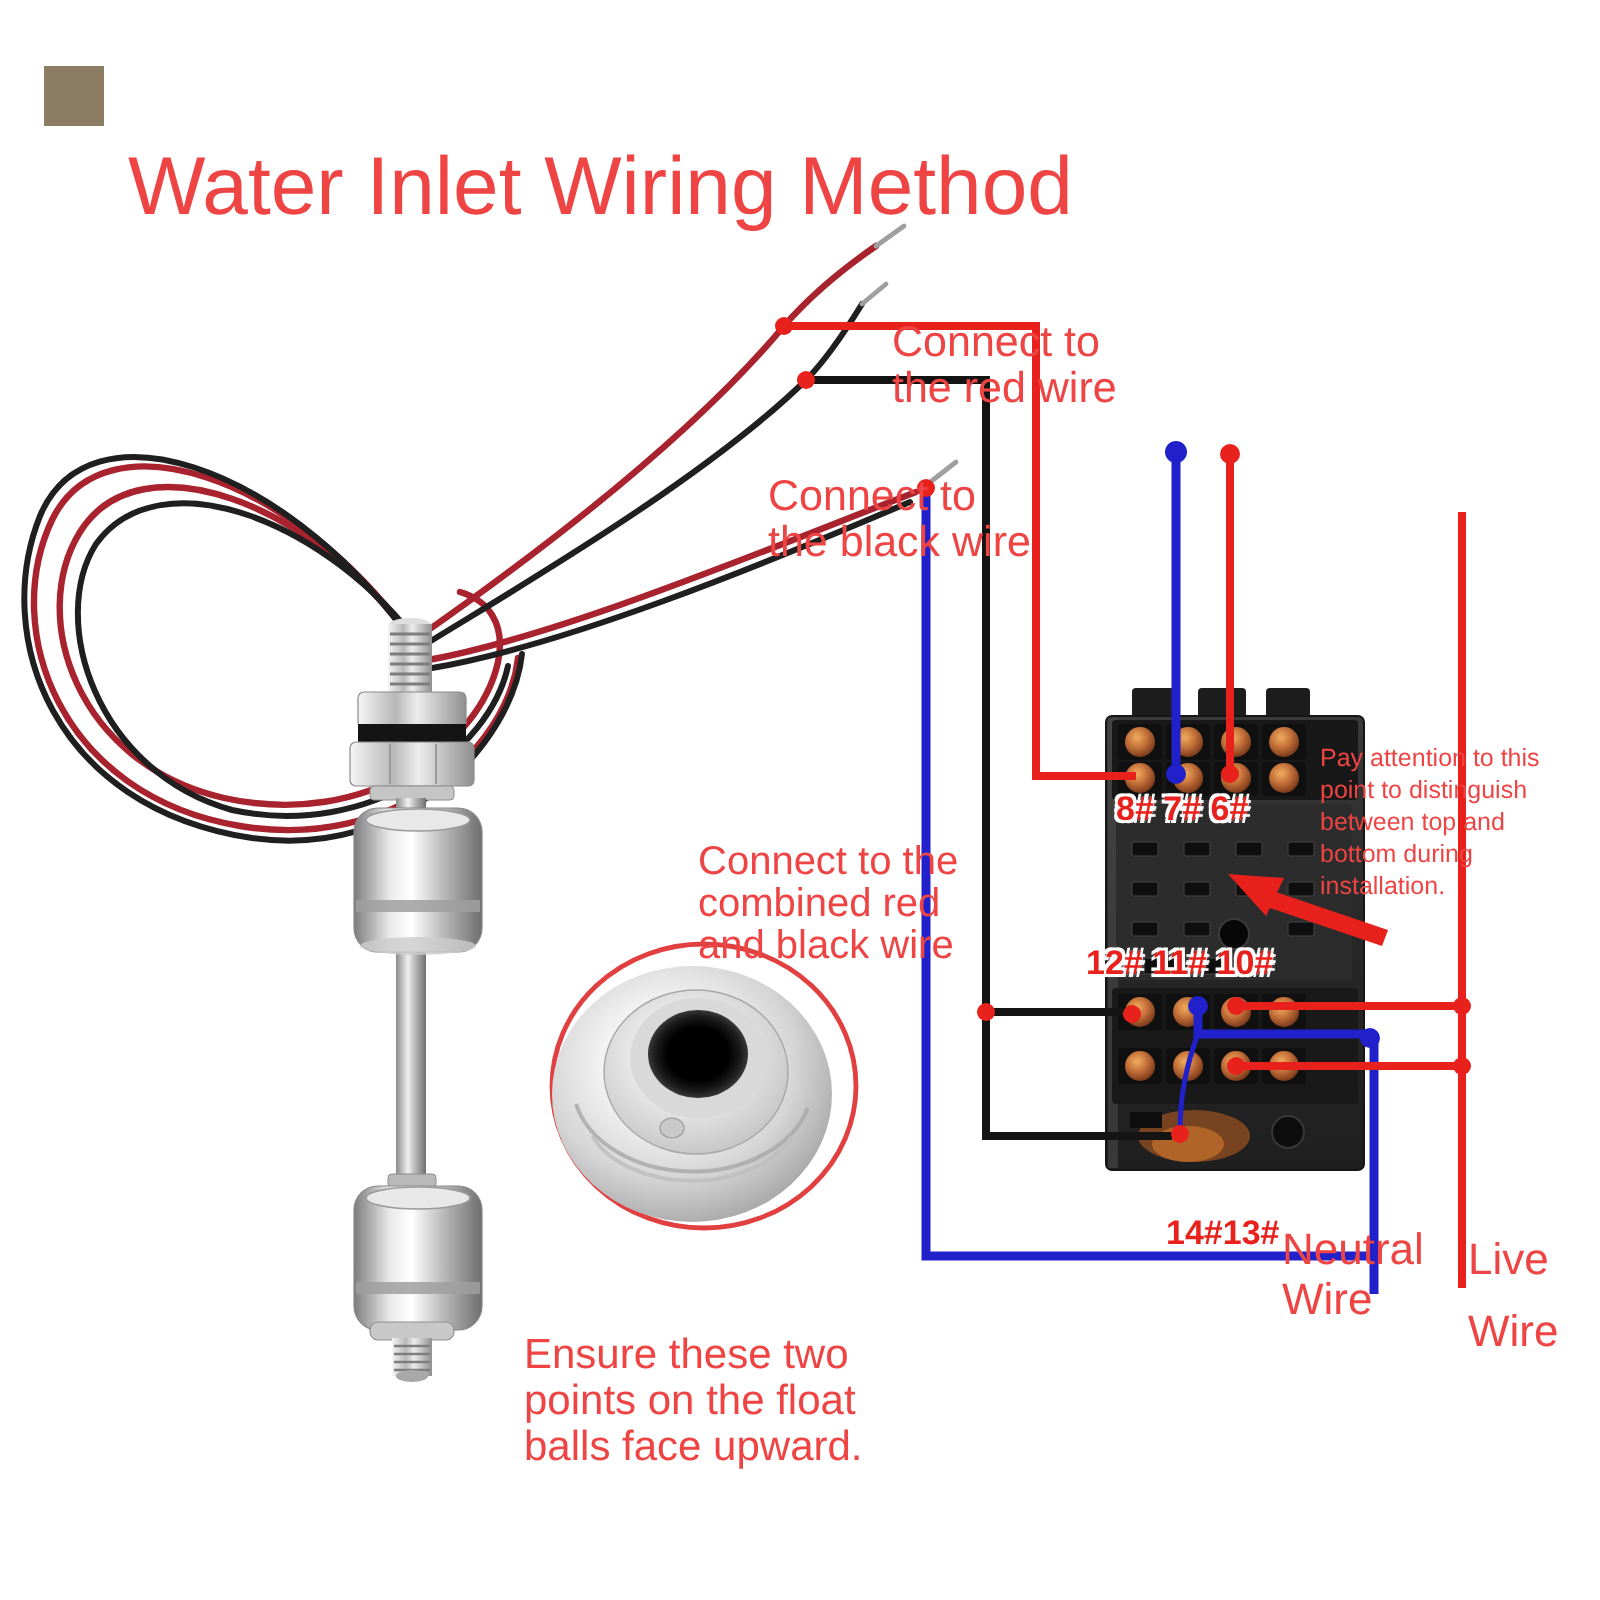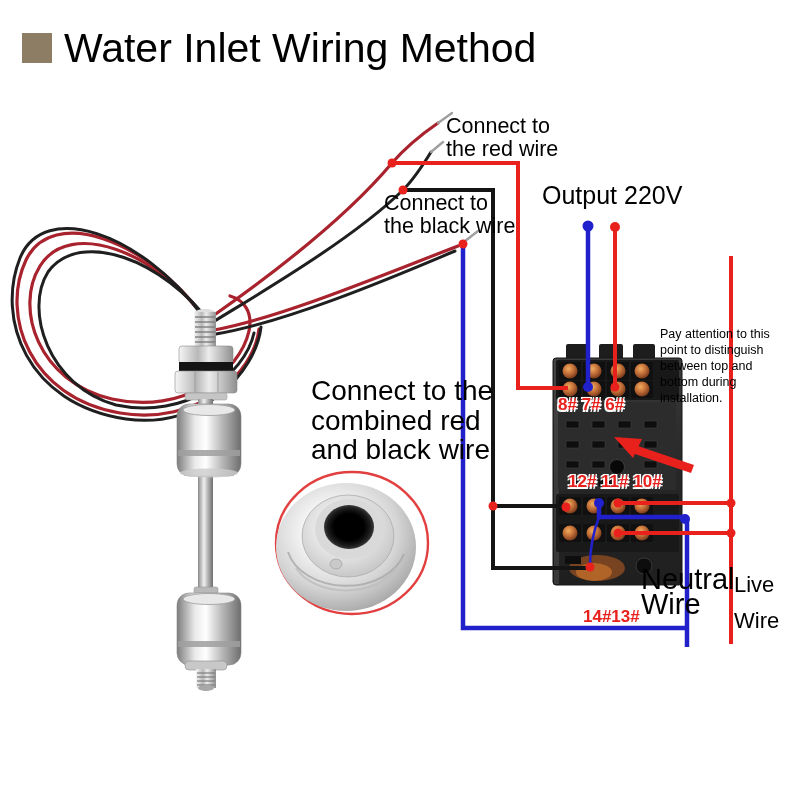--- a/index.html
+++ b/index.html
@@ -1,18 +1,18 @@
 <!DOCTYPE html>
 <html><head>
 <meta charset="utf-8">
 <style>
   html,body{margin:0;padding:0;background:#fff;}
   .canvas{position:relative;width:800px;height:800px;background:#ffffff;overflow:hidden;
           font-family:"Liberation Sans", sans-serif;}
-  .lbl{position:absolute;color:#000000;white-space:pre-line;line-height:1.06;}
+  .lbl{position:absolute;color:#ef4444;white-space:pre-line;line-height:1.06;margin-top:45px;}
   .title{font-size:41px;letter-spacing:0px;}
   .tlabel{position:absolute;font-weight:bold;font-size:17px;color:#e8211d;white-space:pre;
           text-shadow:-1.5px -1.5px 0 #fff,1.5px -1.5px 0 #fff,-1.5px 1.5px 0 #fff,1.5px 1.5px 0 #fff,0 0 2px #fff;}
   svg{position:absolute;left:0;top:0;}
 </style>
 </head>
 <body>
 
 <div class="canvas">
 
@@ -252,39 +252,41 @@
   </svg>
 
   <div class="lbl title" style="left:64px;top:27px;">Water Inlet Wiring Method</div>
 
   <div class="lbl" style="left:446px;top:115px;font-size:21.5px;">Connect to
 the red wire</div>
 
   <div class="lbl" style="left:384px;top:192px;font-size:21.5px;">Connect to
 the black wire</div>
 
-  <div class="lbl" style="left:311px;top:376px;font-size:28px;">Connect to the
+  <div class="lbl" style="left:349px;top:376px;font-size:20px;">Connect to the
 combined red
 and black wire</div>
 
-  <div class="lbl" style="left:542px;top:182px;font-size:25px;">Output 220V</div>
 
   <div class="lbl" style="left:660px;top:326px;font-size:12.5px;line-height:16px;width:145px;">Pay attention to this
 point to distinguish
 between top and
 bottom during
 installation.</div>
 
-
-  <div class="lbl" style="left:641px;top:567px;font-size:29px;line-height:25px;">Neutral
+  <div class="lbl" style="left:262px;top:621px;font-size:21px;line-height:23px;">Ensure these two
+points on the float
+balls face upward.</div>
+
+  <div class="lbl" style="left:641px;top:567px;font-size:22px;line-height:25px;">Neutral
 Wire</div>
 
   <div class="lbl" style="left:734px;top:567px;font-size:22px;line-height:36px;">Live
 Wire</div>
 
 
   <div class="tlabel" style="left:558px;top:395px;">8# 7# 6#</div>
 
-  <div class="tlabel" style="left:568px;top:472px;text-align:center;">12# 11# 10#</div>
+  <div class="tlabel" style="left:543px;top:472px;text-align:center;">12# 11# 10#</div>
 
   <div class="tlabel" style="left:583px;top:565px;margin-top:42px;">14#13#</div>
 
 </div>
 
 </body></html>

